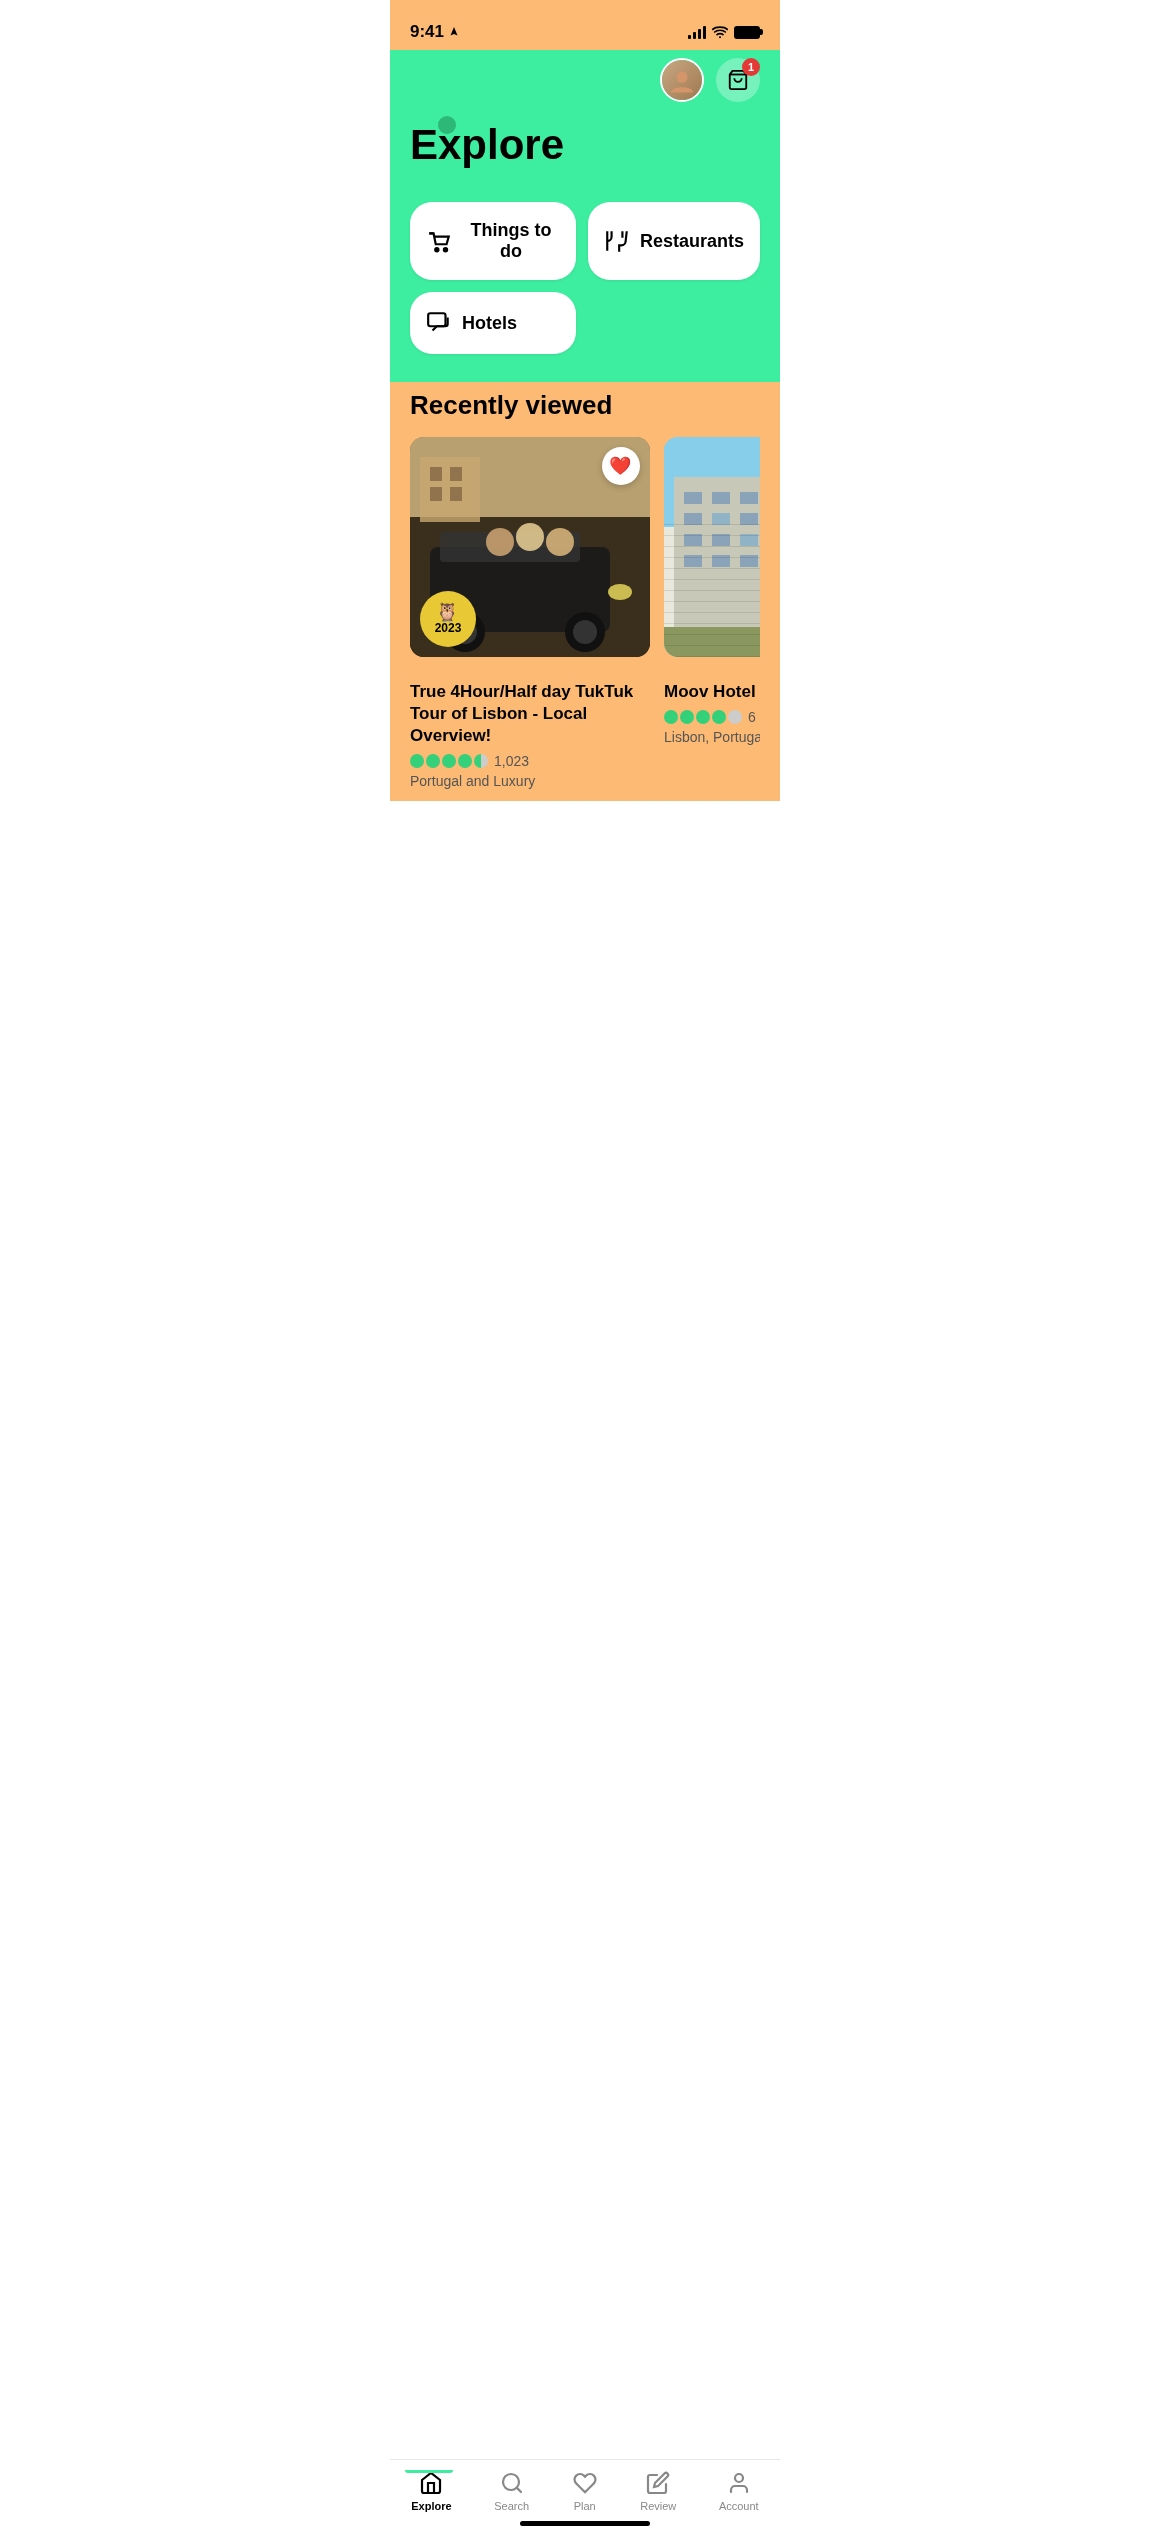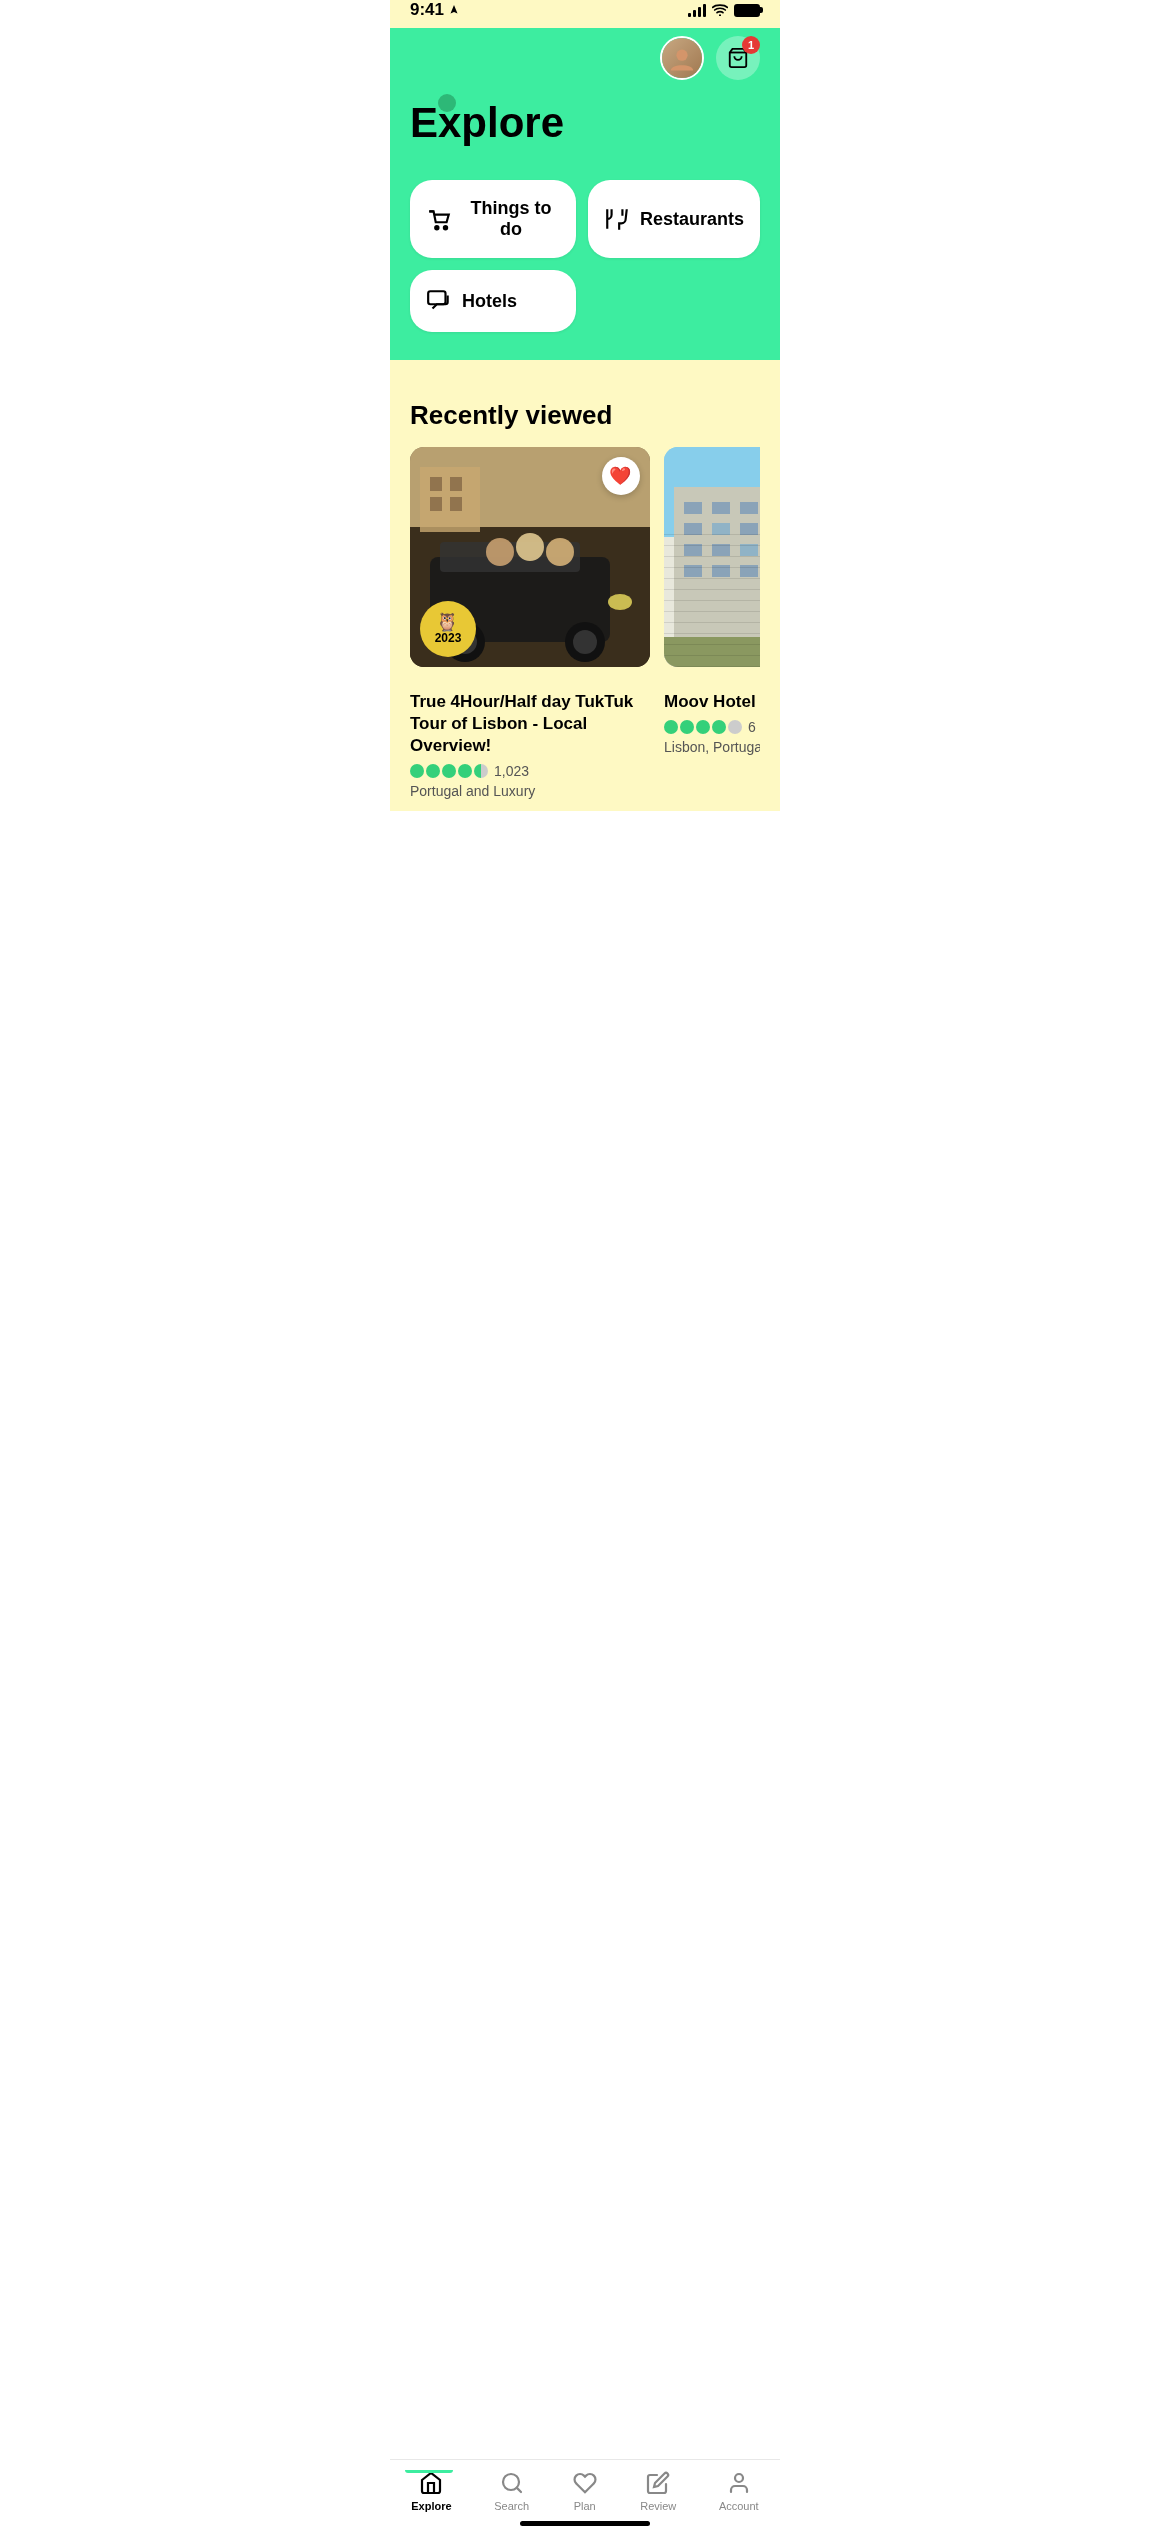--- a/index.html
+++ b/index.html
@@ -7,22 +7,22 @@
     body {
       font-family: -apple-system, BlinkMacSystemFont, 'Helvetica Neue', Arial, sans-serif;
       background: #fff;
       width: 390px;
       margin: 0 auto;
       overflow-x: hidden;
     }
 
     
     .status-bar {
-      background: #fef9c3;
-      padding: 0 20px 8px;
+      background: #fdba74;
+      padding: 22px 20px 8px;
       display: flex;
       justify-content: space-between;
       align-items: center;
     }
     .status-time {
       font-size: 17px;
       font-weight: 600;
       color: #000;
       display: flex;
       align-items: center;
@@ -168,22 +168,22 @@
       box-shadow: 0 1px 3px rgba(0,0,0,0.08);
     }
     .cat-icon {
       width: 26px;
       height: 26px;
       flex-shrink: 0;
     }
 
     
     .main-content {
-      background: #fef9c3;
-      padding: 40px 20px 0;
+      background: #fdba74;
+      padding: 8px 20px 0;
     }
     .section-title {
       font-size: 26px;
       font-weight: 700;
       color: #000;
       margin-bottom: 16px;
     }
 
     
     .cards-scroll {

